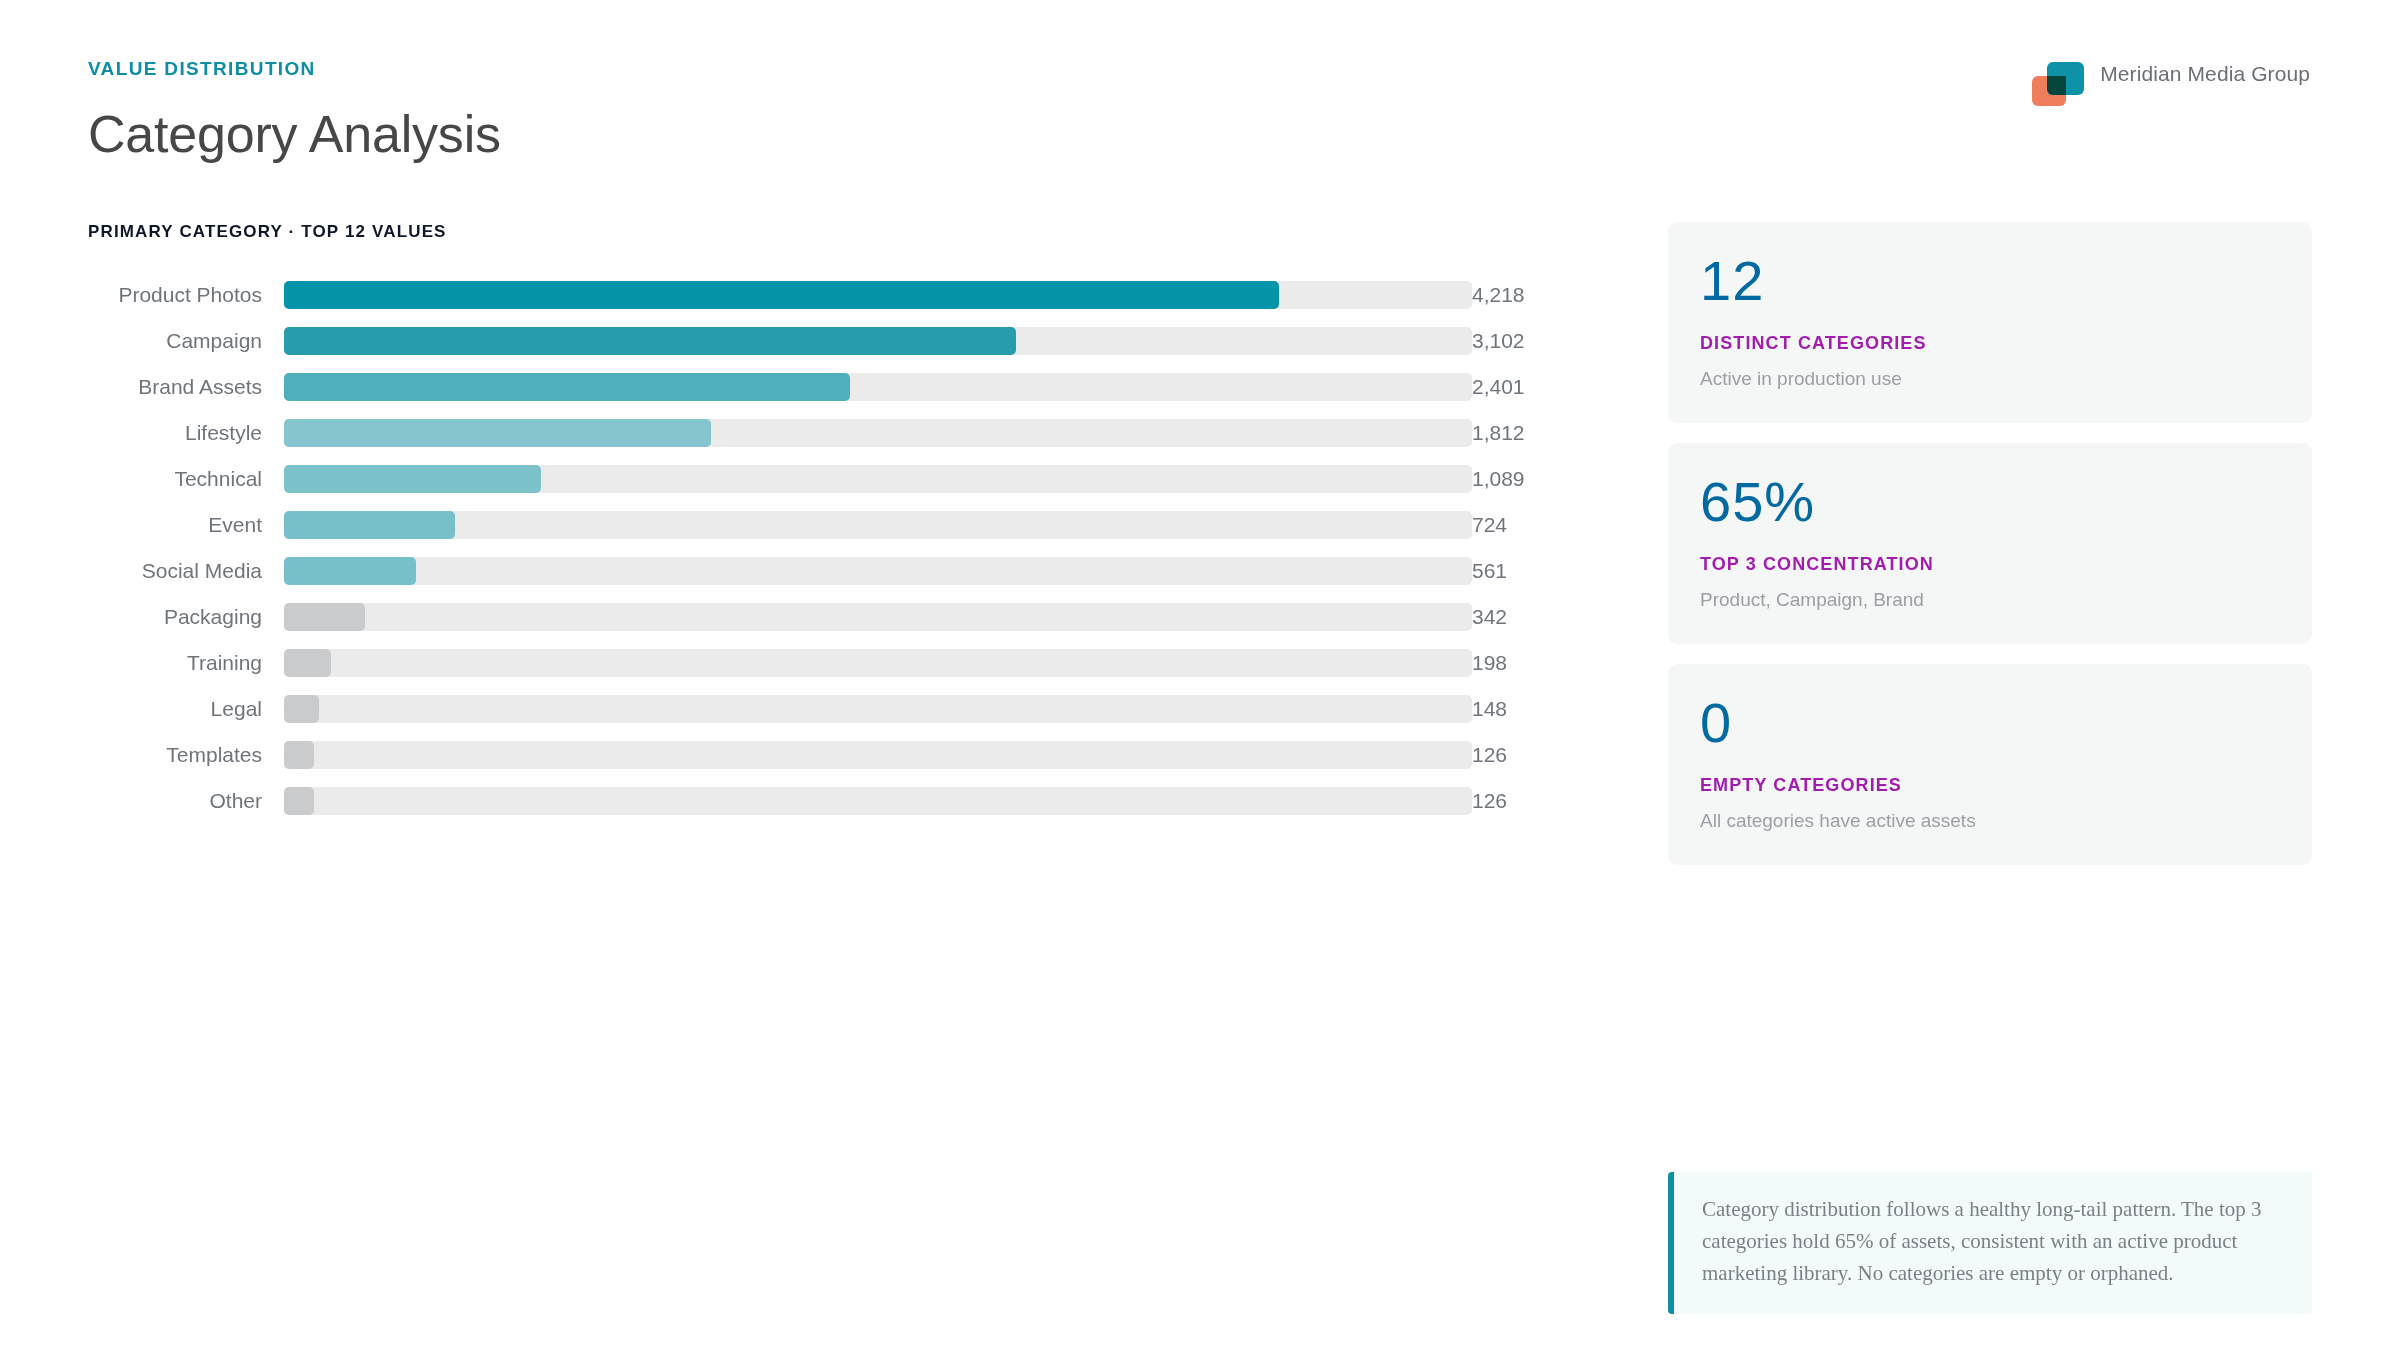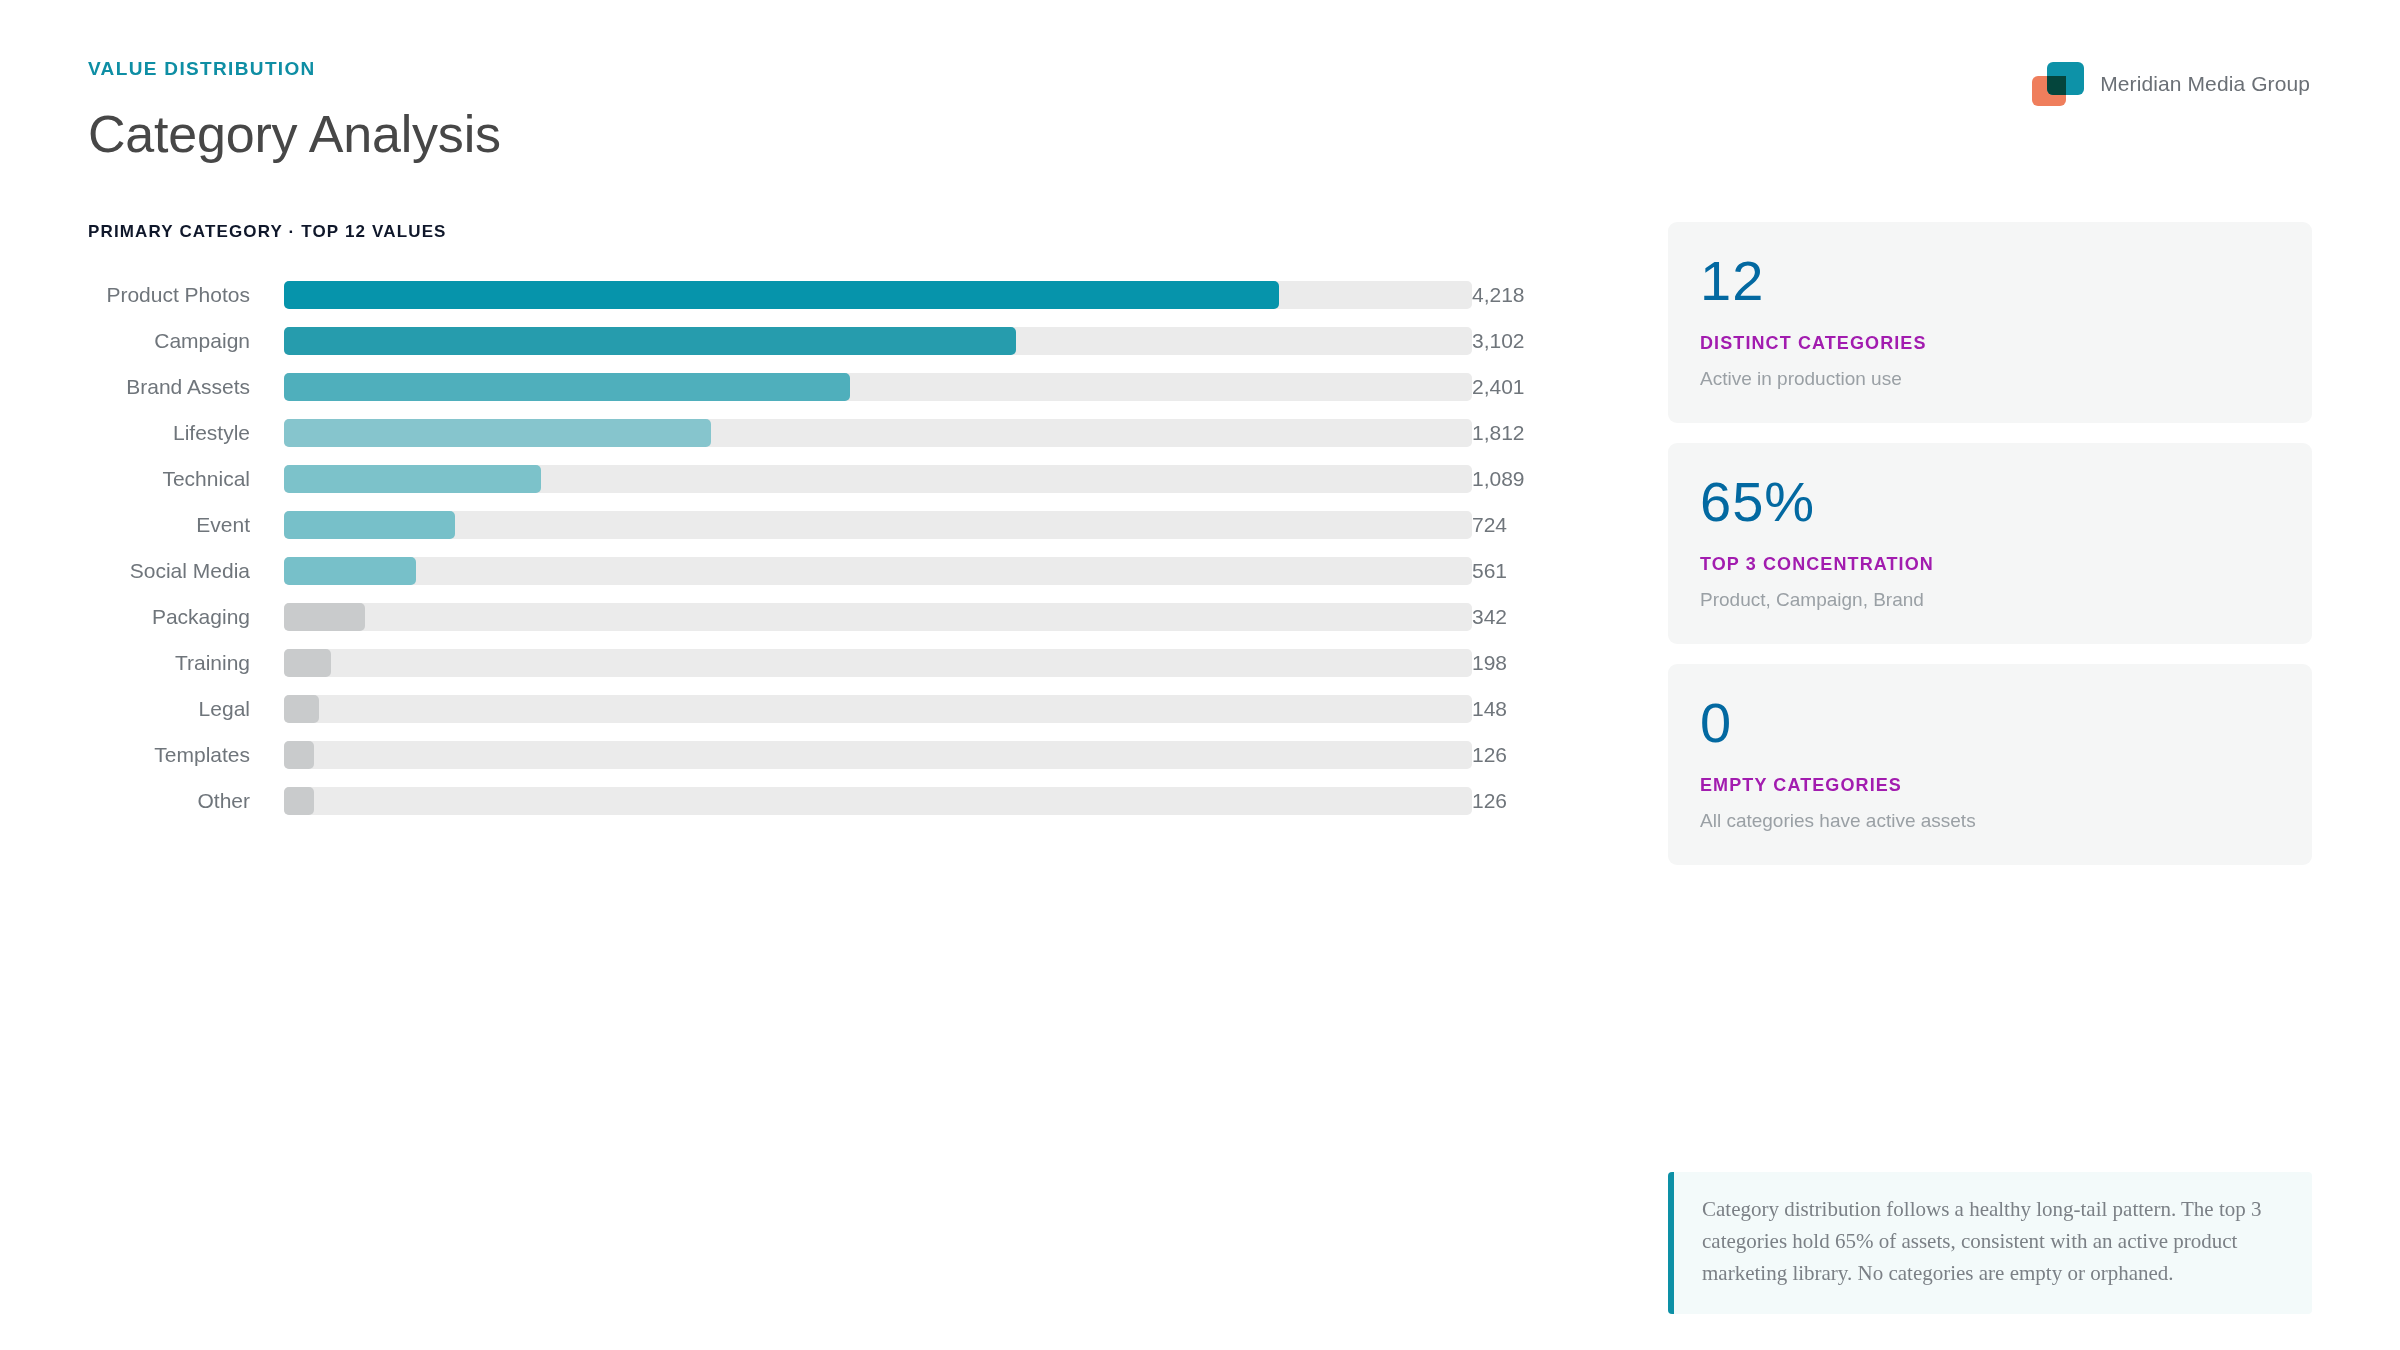--- a/index.html
+++ b/index.html
@@ -19,21 +19,21 @@
   }
   .page-title {
     margin-top:24px;
     font-size:52px; font-weight:300; letter-spacing:-0.2px;
     color:#474747;
   }
 
   
   .brand {
     position:absolute; right:90px; top:62px;
-    display:flex; align-items:center; gap:16px;
+    display:flex; align-items:flex-start; gap:16px;
   }
   .brand-mark { position:relative; width:52px; height:44px; }
   .brand-mark .sq-coral {
     position:absolute; left:0; top:14px; width:34px; height:30px;
     background:#ef7e5c; border-radius:6px;
   }
   .brand-mark .sq-teal {
     position:absolute; left:15px; top:0; width:37px; height:33px;
     background:#0d92a8; border-radius:6px;
   }
@@ -45,21 +45,21 @@
 
   
   .chart-block { position:absolute; left:88px; top:222px; width:1420px; }
   .chart-label {
     font-size:17px; font-weight:bold; letter-spacing:1.15px;
     color:#0f172a; text-transform:uppercase;
   }
   .bars { margin-top:30px; }
   .bar-row { display:flex; align-items:center; height:46px; }
   .bar-cat {
-    width:196px; flex:0 0 196px; text-align:right; padding-right:34px;
+    width:196px; flex:0 0 196px; text-align:right; padding-right:22px;
     font-size:21px; color:#6f757b; white-space:nowrap; overflow:hidden;
   }
   .bar-track {
     position:relative; flex:0 0 1188px; width:1188px; height:28px;
     background:#ebebeb; border-radius:5px;
   }
   .bar-fill {
     position:absolute; left:0; top:0; height:28px;
     border-radius:5px; min-width:6px;
   }

